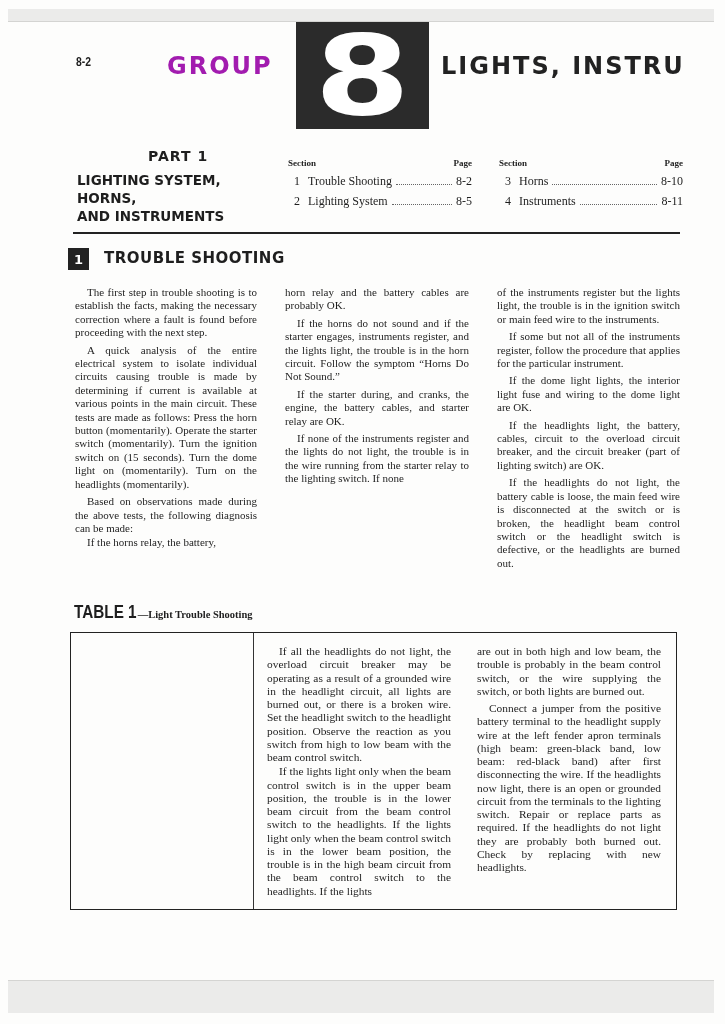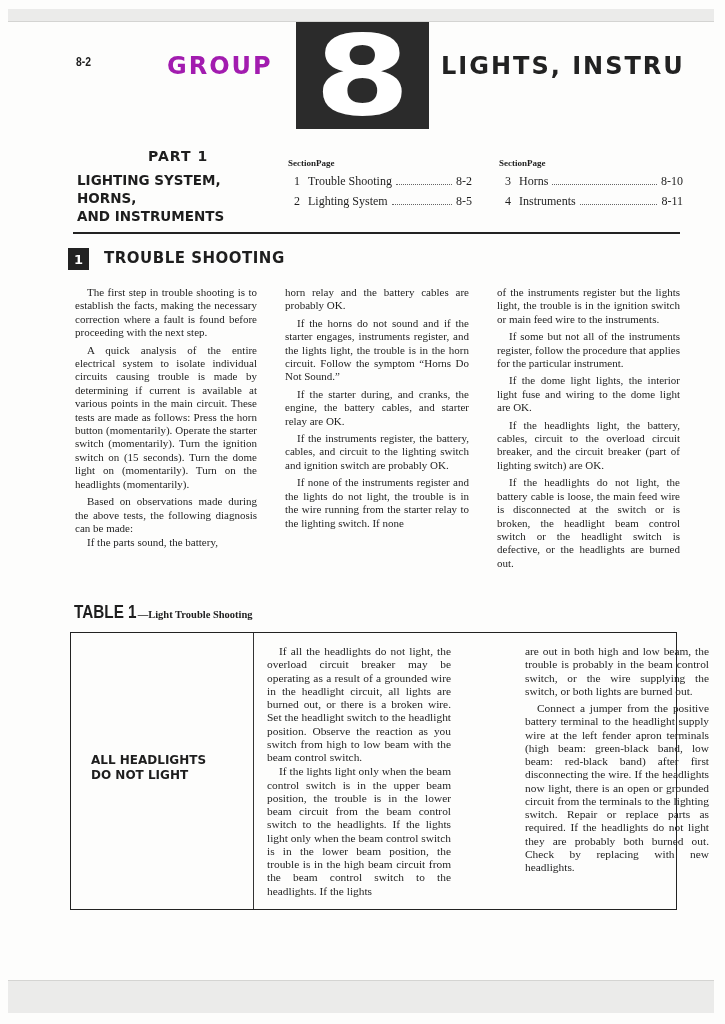--- a/index.html
+++ b/index.html
@@ -18,21 +18,21 @@
     .group-num { font-family: "DejaVu Sans", sans-serif; font-weight: bold; font-size: 110px; color: #fff; line-height: 1; transform: scaleX(1.25); }
     .group-title { position: absolute; left: 441px; top: 52px; font-family: "DejaVu Sans", sans-serif; font-weight: bold; font-size: 24px; letter-spacing: 2px; color: #222; white-space: nowrap; }
 
     .part-label { position: absolute; left: 140px; top: 148px; font-family: "DejaVu Sans", sans-serif; font-weight: bold; font-size: 14px; letter-spacing: 1px; margin-left: 8px; }
     .part-title { position: absolute; left: 77px; top: 171px; font-family: "DejaVu Sans", sans-serif; font-weight: bold; font-size: 13.5px; line-height: 18px; }
     .part-title div { white-space: nowrap; }
 
     .toc { position: absolute; top: 158px; font-size: 12px; }
     .toc.left { left: 288px; width: 184px; }
     .toc.right { left: 499px; width: 184px; }
-    .toc-head { display: flex; font-weight: bold; font-size: 9px; margin-bottom: 6px; }
+    .toc-head { display: flex; justify-content: space-between; font-weight: bold; font-size: 9px; margin-bottom: 6px; }
     .toc-row { display: flex; align-items: baseline; height: 20px; white-space: nowrap; }
     .toc-row .num { width: 12px; text-align: right; margin-right: 8px; }
     .toc-row .dots { flex: 1; border-bottom: 1px dotted #666; margin: 0 4px 3px 4px; }
     .rule-main { position: absolute; left: 73px; top: 232px; width: 607px; height: 2px; background: #222; }
 
     .sec-badge { position: absolute; left: 68px; top: 248px; width: 21px; height: 22px; background: #222; color: #fff; font-family: "DejaVu Sans", sans-serif; font-weight: bold; font-size: 13px; display: flex; align-items: center; justify-content: center; }
     .sec-title { position: absolute; left: 104px; top: 249px; font-family: "DejaVu Sans", sans-serif; font-weight: bold; font-size: 15px; letter-spacing: 0.5px; }
 
     .col { position: absolute; font-size: 11px; line-height: 13.4px; text-align: justify; }
     .col p { margin: 0 0 4px 0; text-indent: 12px; }
@@ -45,21 +45,21 @@
     .table-caption .big { font-family: "Liberation Sans", sans-serif; font-weight: bold; font-size: 18px; display: inline-block; transform: scaleX(0.85); transform-origin: left; }
     .table-caption .small { font-family: Liberation Serif, serif; font-weight: bold; font-size: 10.5px; margin-left: -10px; }
 
     .tbl { position: absolute; left: 70px; top: 632px; width: 607px; height: 278px; border: 1.5px solid #222; box-sizing: border-box; }
     .tbl-divider { position: absolute; left: 182px; top: 0; bottom: 0; width: 1px; background: #333; }
     .tbl-cond { position: absolute; left: 20px; top: 120px; font-family: "DejaVu Sans", sans-serif; font-weight: bold; font-size: 12px; line-height: 15px; }
     .tbl-col { position: absolute; top: 12px; font-size: 11.4px; line-height: 13.25px; text-align: justify; }
     .tbl-col p { margin: 0 0 4px 0; text-indent: 12px; }
     .tbl-col p.cont { text-indent: 0; }
     .tbl-col.a { left: 196px; width: 184px; }
-    .tbl-col.b { left: 406px; width: 184px; margin-left: 48px; }
+    .tbl-col.b { left: 406px; width: 184px; }
   </style>
 </head>
 <body>
 
 <div class="scan-band top"></div>
 <div class="scan-band bottom"></div>
 
 <div class="page-num">8-2</div>
 <div class="group-word">GROUP</div>
 <div class="group-box">
@@ -112,46 +112,41 @@
 </div>
 <div class="rule-main"></div>
 
 <div class="sec-badge">1</div>
 <div class="sec-title">TROUBLE SHOOTING</div>
 
 <div class="col col1">
   <p>The first step in trouble shooting is to establish the facts, making the necessary correction where a fault is found before proceeding with the next step.</p>
   <p>A quick analysis of the entire electrical system to isolate individual circuits causing trouble is made by determining if current is available at various points in the main circuit. These tests are made as follows: Press the horn button (momentarily). Operate the starter switch (momentarily). Turn the ignition switch on (15 seconds). Turn the dome light on (momentarily). Turn on the headlights (momentarily).</p>
   <p>Based on observations made during the above tests, the following diagnosis can be made:</p>
-  <p style="margin-top:-3px">If the parts sound, the battery,</p>
+  <p style="margin-top:-3px">If the horns relay, the battery,</p>
 </div>
 <div class="col col2">
   <p class="cont">horn relay and the battery cables are probably OK.</p>
   <p>If the horns do not sound and if the starter engages, instruments register, and the lights light, the trouble is in the horn circuit. Follow the symptom “Horns Do Not Sound.”</p>
   <p>If the starter during, and cranks, the engine, the battery cables, and starter relay are OK.</p>
-  <p>If the instruments register, the battery, cables, and circuit to the lighting switch and ignition switch are probably OK.</p>
   <p>If none of the instruments register and the lights do not light, the trouble is in the wire running from the starter relay to the lighting switch. If none</p>
 </div>
 <div class="col col3">
   <p class="cont">of the instruments register but the lights light, the trouble is in the ignition switch or main feed wire to the instruments.</p>
   <p>If some but not all of the instruments register, follow the procedure that applies for the particular instrument.</p>
   <p>If the dome light lights, the interior light fuse and wiring to the dome light are OK.</p>
   <p>If the headlights light, the battery, cables, circuit to the overload circuit breaker, and the circuit breaker (part of lighting switch) are OK.</p>
   <p>If the headlights do not light, the battery cable is loose, the main feed wire is disconnected at the switch or is broken, the headlight beam control switch or the headlight switch is defective, or the headlights are burned out.</p>
 </div>
 
 <div class="table-caption">
   <span class="big">TABLE 1</span><span class="small">—Light Trouble Shooting</span>
 </div>
 <div class="tbl">
   <div class="tbl-divider"></div>
-  <div class="tbl-cond">
-    <div>ALL HEADLIGHTS</div>
-    <div>DO NOT LIGHT</div>
-  </div>
   <div class="tbl-col a">
     <p>If all the headlights do not light, the overload circuit breaker may be operating as a result of a grounded wire in the headlight circuit, all lights are burned out, or there is a broken wire. Set the headlight switch to the headlight position. Observe the reaction as you switch from high to low beam with the beam control switch.</p>
     <p style="margin-top:-3px">If the lights light only when the beam control switch is in the upper beam position, the trouble is in the lower beam circuit from the beam control switch to the headlights. If the lights light only when the beam control switch is in the lower beam position, the trouble is in the high beam circuit from the beam control switch to the headlights. If the lights</p>
   </div>
   <div class="tbl-col b">
     <p class="cont">are out in both high and low beam, the trouble is probably in the beam control switch, or the wire supplying the switch, or both lights are burned out.</p>
     <p>Connect a jumper from the positive battery terminal to the headlight supply wire at the left fender apron terminals (high beam: green-black band, low beam: red-black band) after first disconnecting the wire. If the headlights now light, there is an open or grounded circuit from the terminals to the lighting switch. Repair or replace parts as required. If the headlights do not light they are probably both burned out. Check by replacing with new headlights.</p>
   </div>
 </div>
 

